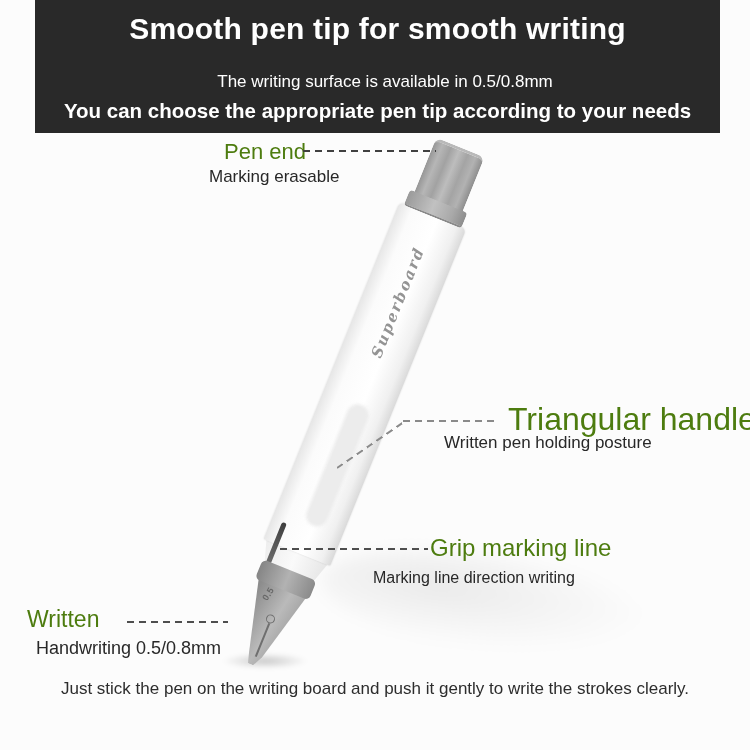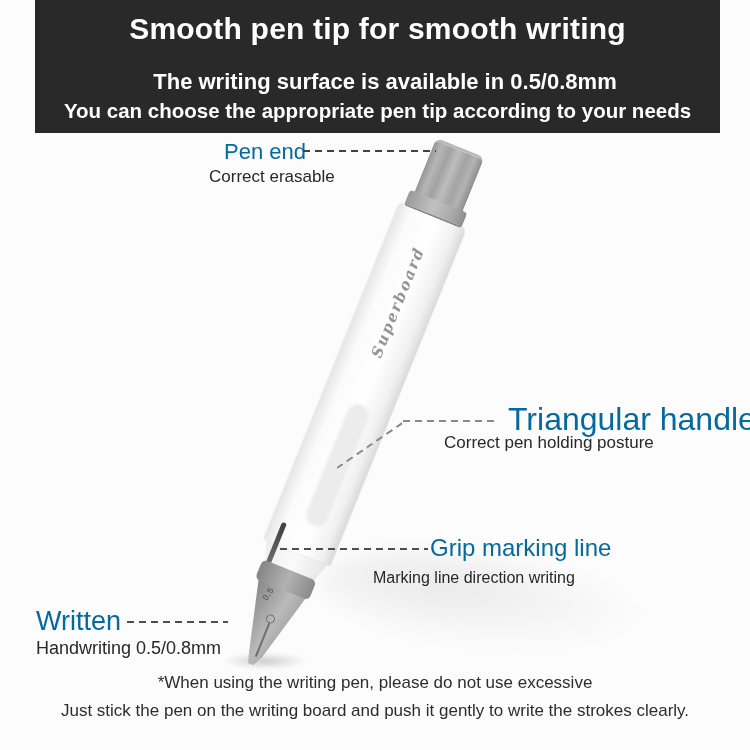--- a/index.html
+++ b/index.html
@@ -8,21 +8,21 @@
     background:#fcfcfc;font-family:"Liberation Sans",sans-serif;
   }
   
   .header{
     position:absolute;left:35px;top:0;width:685px;height:133px;
     background:#292929;color:#fff;text-align:center;z-index:5;
   }
   .header h1{
     margin:11px 0 0 0;font-size:30px;font-weight:bold;letter-spacing:.2px;line-height:36px;
   }
-  .header .sub1{margin:22px 0 0 15px;font-size:22px;font-weight:700;line-height:26px;}
+  .header .sub1{margin:22px 0 0 15px;font-size:17px;font-weight:400;line-height:26px;}
   .header .sub2{margin:3px 0 0 0;font-size:20.5px;font-weight:700;line-height:26px;}
 
   
   .pen-shadow{
     position:absolute;left:320px;top:555px;width:330px;height:95px;border-radius:50%;
     background:radial-gradient(ellipse at 35% 40%,rgba(0,0,0,0.07),rgba(0,0,0,0) 70%);
     filter:blur(8px);transform:rotate(8deg);z-index:1;
   }
   .tip-shadow{
     position:absolute;left:222px;top:653px;width:86px;height:16px;border-radius:50%;
@@ -84,37 +84,37 @@
     font-size:9px;font-weight:600;color:#686868;letter-spacing:.5px;
   }
   .nib-hole{left:23px;top:30px;width:7px;height:7px;border:1.6px solid #6f6f6f;border-radius:50%;box-sizing:content-box;}
   .nib-slit{left:27px;top:39px;width:1.6px;height:36px;background:#6f6f6f;}
 
   
   .dash{position:absolute;height:2px;z-index:4;}
   .d-dark{background:repeating-linear-gradient(90deg,#404040 0 7px,transparent 7px 12px);}
   .d-mid {background:repeating-linear-gradient(90deg,#4e4e4e 0 7px,transparent 7px 12px);}
   .d-lite{background:repeating-linear-gradient(90deg,#8a8a8a 0 7px,transparent 7px 12px);}
-  .lbl{position:absolute;color:#0369a1;font-weight:500;white-space:nowrap;z-index:4;}
+  .lbl{position:absolute;color:#4d7c0f;font-weight:500;white-space:nowrap;z-index:4;}
   .sub{position:absolute;color:#282828;font-weight:500;white-space:nowrap;z-index:4;}
 
   .pen-end-label{left:224px;top:139px;font-size:22px;}
   .pen-end-dash{left:303px;top:150px;width:133px;}
   .pen-end-sub{left:209px;top:167px;font-size:17px;}
 
   .tri-label{left:508px;top:401px;font-size:32px;text-align:center;}
   .tri-dash-h{left:403px;top:420px;width:92px;}
   .tri-dash-d{left:337px;top:467px;width:84px;transform:rotate(-34.5deg);transform-origin:0 50%;}
   .tri-sub{left:444px;top:433px;font-size:17px;}
 
   .grip-label{left:430px;top:534px;font-size:24px;}
   .grip-dash{left:280px;top:548px;width:148px;}
   .grip-sub{left:373px;top:569px;font-size:16px;}
 
-  .written-label{left:36px;top:606px;font-size:27px;}
+  .written-label{left:27px;top:606px;font-size:23px;}
   .written-dash{left:127px;top:621px;width:101px;}
   .written-sub{left:36px;top:638px;font-size:18px;text-align:right;}
 
   
   .footer{
     position:absolute;left:0;top:672px;width:100%;text-align:center;
     color:#2d2d2d;font-weight:500;z-index:4;
   }
   .footer .f1,.footer .f2{font-size:17px;line-height:21.5px;margin:0;}
   .footer .f3{font-size:17px;line-height:21px;margin:6px 0 0 0;}
@@ -147,33 +147,32 @@
     <div class="collar"></div>
     <div class="nib">
       <span class="nib-size">0.5</span>
       <div class="nib-hole"></div>
       <div class="nib-slit"></div>
     </div>
   </div>
 
   <div class="lbl pen-end-label">Pen end</div>
   <div class="dash d-dark pen-end-dash"></div>
-  <div class="sub pen-end-sub">Correct erasable</div>
+  <div class="sub pen-end-sub">Marking erasable</div>
 
   <div class="lbl tri-label">Triangular handle</div>
   <div class="dash d-lite tri-dash-h"></div>
   <div class="dash d-lite tri-dash-d"></div>
-  <div class="sub tri-sub">Correct pen holding posture</div>
+  <div class="sub tri-sub">Written pen holding posture</div>
 
   <div class="lbl grip-label">Grip marking line</div>
   <div class="dash d-mid grip-dash"></div>
   <div class="sub grip-sub">Marking line direction writing</div>
 
   <div class="lbl written-label">Written</div>
   <div class="dash d-mid written-dash"></div>
   <div class="sub written-sub">Handwriting 0.5/0.8mm</div>
 
   <div class="footer">
-    <p class="f1">*When using the writing pen, please do not use excessive</p>
     <p class="f3">Just stick the pen on the writing board and push it gently to write the strokes clearly.</p>
   </div>
 
 </div>
 
 </body></html>

